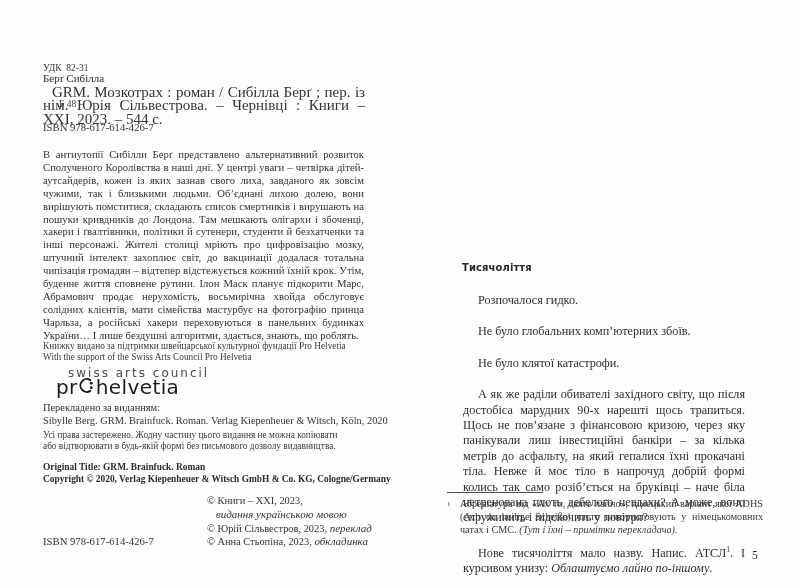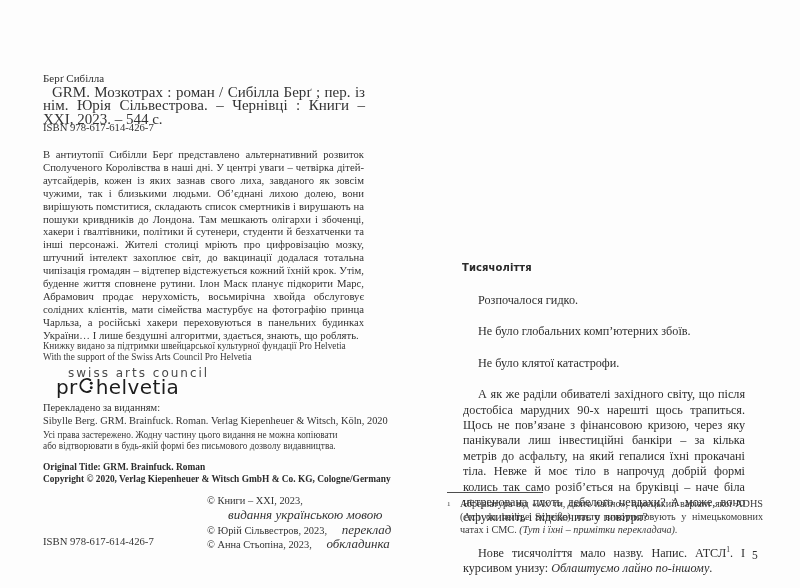--- a/index.html
+++ b/index.html
@@ -22,39 +22,43 @@
   .annotation { left: 43px; top: 148px; width: 321px; font-size: 10.7px; line-height: 12.9px; text-align: justify; }
   .support { left: 43px; top: 341px; font-size: 9.3px; line-height: 11.3px; color:#3a3a3a; }
   .logo-small { left: 68px; top: 366px; font-family: "DejaVu Sans", sans-serif; font-size: 12px; letter-spacing: 2px; color: #4a4a4a; }
   .logo-main { left: 56px; top: 375px; font-family: "DejaVu Sans", sans-serif; font-size: 20px; letter-spacing: 0.4px; color: #1c1c1c; display: flex; align-items: center; }
   .logo-main svg { margin: 2px 0.5px 0 0.5px; }
   .translated { left: 43px; top: 401px; font-size: 10.4px; line-height: 13px; }
   .rights { left: 43px; top: 430px; font-size: 9.3px; line-height: 11.3px; color:#3a3a3a; }
   .origtitle { left: 43px; top: 462px; font-size: 9.4px; line-height: 11.5px; font-weight: bold; color:#2c2c2c; }
   .copyright { left: 207px; top: 494px; font-size: 10.4px; line-height: 13.8px; }
   .copyright .ind { padding-left: 9px; }
-  .copyright i { font-size: 13px; margin-left: 12px; }
+  .copyright i { font-size: 11px; }
   .isbn-bottom { left: 43px; top: 535px; font-size: 10.7px; }
 
   
   .chapter { left: 462px; top: 262px; font-family: "DejaVu Sans", sans-serif; font-size: 10px; font-weight: bold; color: #2a2a2a; letter-spacing: 0.1px; }
   .bodytext { left: 447px; top: 277px; width: 314px; font-size: 12.2px; line-height: 15.4px; text-align: justify; color:#2e2e2e; }
   .bodytext p { margin: 16px; text-indent: 15px; }
   .bodytext sup { font-size: 7.5px; }
   .fnrule { left: 447px; top: 492px; width: 96px; height: 0; border-top: 1px solid #4d4d4d; }
   .footnote { left: 447px; top: 497px; width: 316px; display: flex; font-size: 10.2px; line-height: 13px; color:#3a3a3a; }
   .footnote .sup { font-size: 7px; width: 13px; flex: 0 0 13px; padding-top: 1px; }
   .footnote .fntext { text-align: justify; }
   .pagenum { left: 752px; top: 549px; font-size: 11.5px; color:#2e2e2e; }
 </style>
 </head>
 <body>
 
 <div class="canvas">
 
+  <div class="abs udk">
+    <div>УДК  82-31</div>
+    <div class="l2">Б 48</div>
+  </div>
 
   <div class="abs author">Берґ Сибілла</div>
 
   <p class="abs citation" style="margin:0">GRM. Мозкотрах : роман / Сибілла Берґ ; пер. із нім. Юрія Сільвестрова. – Чернівці : Книги – XXI, 2023. – 544 с.</p>
 
   <div class="abs isbn-top">ISBN 978-617-614-426-7</div>
 
   <p class="abs annotation" style="margin:0">В антиутопії Сибілли Берґ представлено альтернативний розвиток Сполу­ченого Королівства в наші дні. У центрі уваги – четвірка дітей-аутсайдерів, кожен із яких зазнав свого лиха, завданого як зовсім чужими, так і близьки­ми людьми. Об’єднані лихою долею, вони вирішують помститися, склада­ють список смертників і вирушають на пошуки кривдників до Лондона. Там мешкають олігархи і збоченці, хакери і ґвалтівники, політики й сутенери, студенти й безхатченки та інші персонажі. Жителі столиці мріють про циф­ровізацію мозку, штучний інтелект захоплює світ, до вакцинації додалася тотальна чипізація громадян – відтепер відстежується кожний їхній крок. Утім, буденне життя сповнене рутини. Ілон Маск планує підкорити Марс, Абрамович продає нерухомість, восьмирічна хвойда обслуговує солідних клієнтів, мати сімейства мастурбує на фотографію принца Чарльза, а росій­ські хакери переховуються в панельних будинках України… І лише бездуш­ні алгоритми, здається, знають, що роблять.</p>
 
   <div class="abs support">

